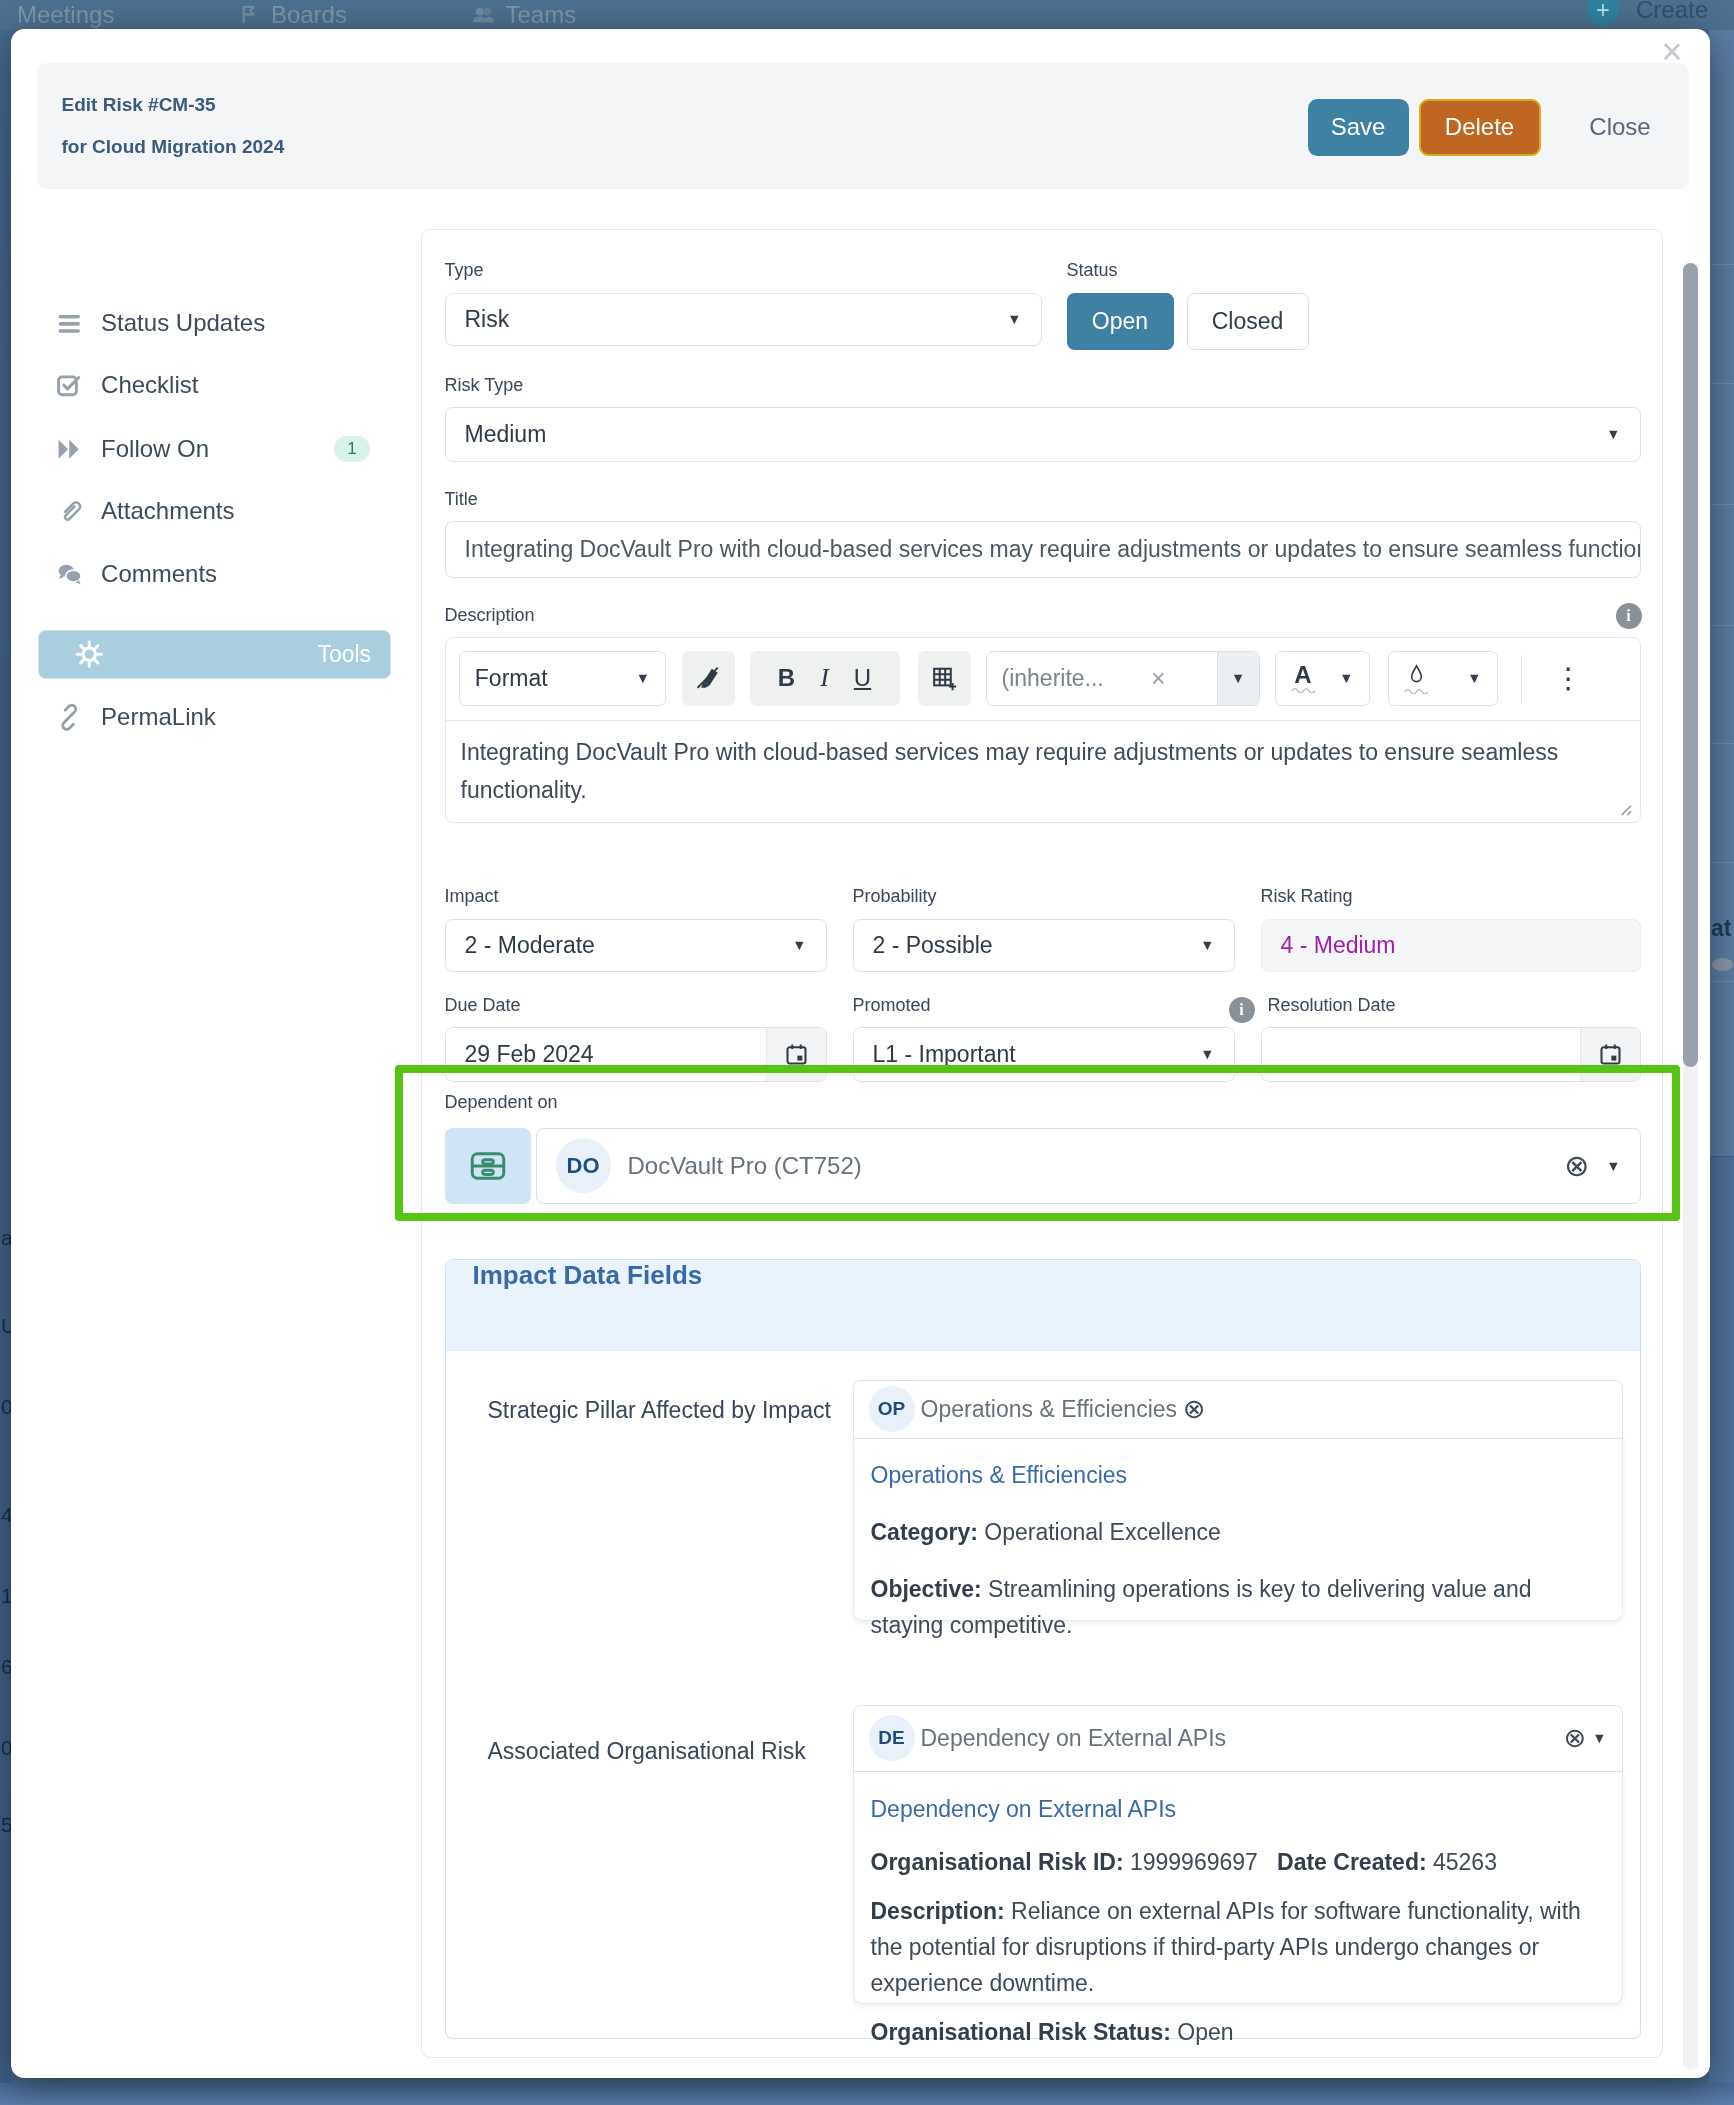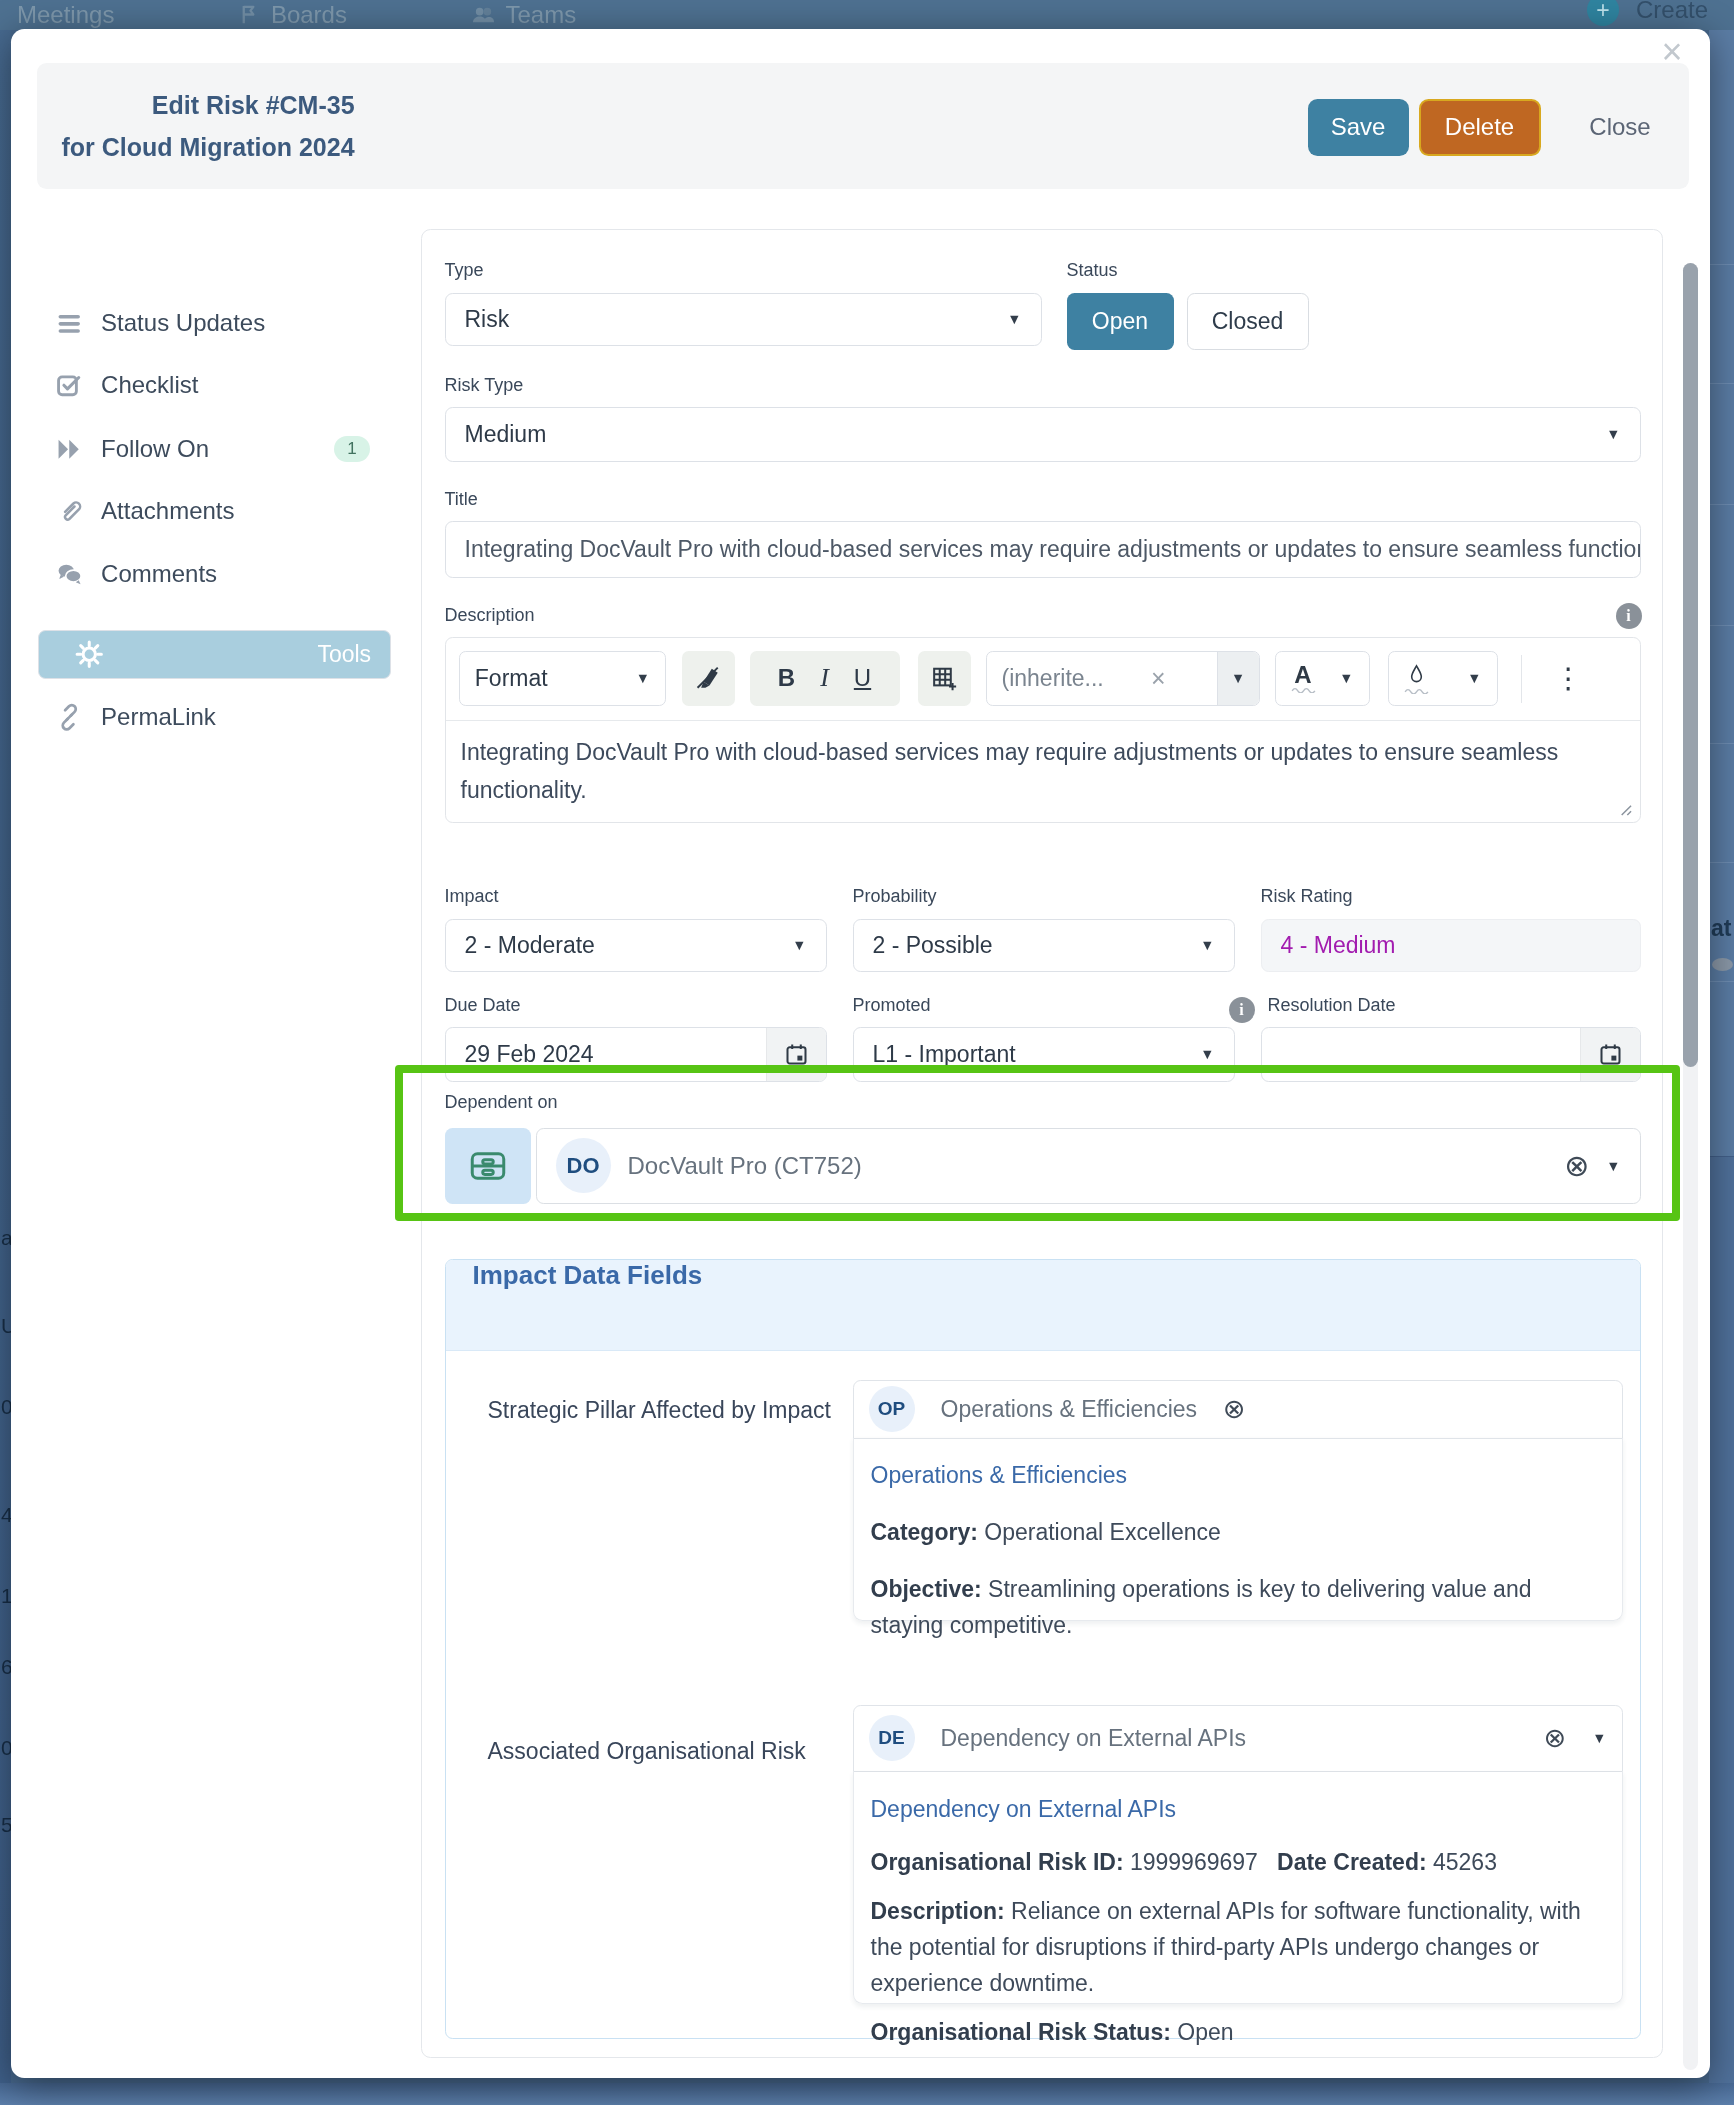--- a/index.html
+++ b/index.html
@@ -22,21 +22,21 @@
   .rightstrip{left:1709px;top:29.5px;width:26px;height:2053px;background:#5b7da5;overflow:hidden;}
   .rowline{position:absolute;left:0;width:26px;height:1.9px;background:#6e8db2;}
   .rs-dark{position:absolute;left:0;top:1126px;width:26px;height:928px;background:#50719b;border-top:1.9px solid #42608a;}
   .rs-text{position:absolute;left:1.9px;top:885px;color:#203c58;font-size:23px;font-weight:600;}
   .rs-dot{position:absolute;left:2.9px;top:928px;width:21px;height:13.3px;border-radius:50%;background:#8b99a9;}
   .bottombar{left:0;top:2083px;width:1735px;height:23px;background:linear-gradient(#486994,#5d80ac);}
   
   .modal{left:10.5px;top:28.5px;width:1699px;height:2049px;background:#ffffff;border-radius:13.3px;box-shadow:0 7.6px 38px rgba(0,0,0,.45);}
   .modal-x{left:1651px;top:5.7px;font-size:36px;color:#c2c8ce;line-height:1;cursor:pointer;}
   .mheader{left:26px;top:34px;width:1652px;height:126px;background:#f4f5f6;border-radius:9.5px;}
-  .mtitle{position:absolute;left:25px;top:21px;font-size:25px;font-weight:600;color:#3c5a7e;line-height:42px;text-align:right;}
+  .mtitle{position:absolute;left:25px;top:21px;font-size:19px;font-weight:600;color:#3c5a7e;line-height:42px;}
   .btn{display:flex;align-items:center;justify-content:center;font-size:24px;border-radius:9.5px;cursor:pointer;box-sizing:border-box;}
   .btn-save{left:1271px;top:36px;width:101px;height:57px;background:#3e81a2;color:#fff;}
   .btn-delete{left:1382px;top:36px;width:122px;height:57px;background:#bf6722;border:2.4px solid #d8a81f;color:#fff;}
   .btn-close{left:1531px;top:36px;width:105px;height:57px;color:#5b6575;background:transparent;}
   
   .side-item{display:flex;align-items:center;height:49px;width:353px;left:27.6px;color:#3d4b5c;font-size:24px;font-weight:500;cursor:pointer;border-radius:9.5px;}
   .side-item .ic{width:63px;display:flex;justify-content:center;align-items:center;}
   .side-item.sel{background:#a9cede;color:#ffffff;}
   .badge{position:absolute;right:21px;background:#d8f3e7;color:#41725f;font-size:17px;border-radius:13.3px;padding:2.9px 13.3px;}
   
@@ -72,21 +72,21 @@
   .depfield{position:absolute;left:114px;top:898px;width:1105px;height:76px;border:1.4px solid #dbdfe4;border-radius:7.6px;box-sizing:border-box;display:flex;align-items:center;padding:0 19px;gap:17px;}
   .chip{min-width:55px;height:55px;border-radius:50%;background:#e8f0fa;color:#1f4d7f;font-weight:700;font-size:22px;display:flex;align-items:center;justify-content:center;}
   .chip.sm{min-width:46px;height:46px;font-size:19px;}
   .chiptext{font-size:24px;color:#67727e;}
   .clearx{font-size:30px;color:#3f4a57;cursor:pointer;line-height:1;}
   .spacer{flex:1;}
   
   .section{position:absolute;left:23px;top:1029px;width:1196px;height:780px;border:1.4px solid #c9e1f3;border-radius:7.6px;box-sizing:border-box;}
   .sec-head{position:absolute;left:0;top:0;width:100%;height:91px;background:#e9f3fd;border-bottom:1.4px solid #d9e9f7;border-radius:6.7px 6.7px 0 0;box-sizing:border-box;display:flex;padding-left:27px;font-size:26px;font-weight:600;color:#3a69a8;}
   .field-label{position:absolute;left:27px;font-size:23px;font-weight:500;color:#39465a;line-height:31px;width:371px;margin-left:15px;}
-  .chipbox{position:absolute;left:407px;width:770px;border:1.4px solid #e0e4e9;border-radius:7.6px 7.6px 0 0;box-sizing:border-box;background:#fff;display:flex;align-items:center;padding:0 15px;gap:26px;}
+  .chipbox{position:absolute;left:407px;width:770px;border:1.4px solid #e0e4e9;border-radius:7.6px 7.6px 0 0;box-sizing:border-box;background:#fff;display:flex;align-items:center;padding:0 15px;gap:6px;}
   .dcard{position:absolute;left:407px;width:770px;border:1.4px solid #e7eaee;border-top:none;border-radius:0 0 9.5px 9.5px;box-shadow:0 2.9px 5.7px rgba(40,60,80,.08);box-sizing:border-box;padding:19px 17px 0 17px;font-size:23px;color:#3e4a5a;}
   .dcard .blue{color:#3a69a8;font-weight:500;}
   .dcard .row{margin-bottom:21px;line-height:36px;}
   .b{font-weight:700;color:#323e4d;}
   
   .sb-track{left:1672px;top:234px;width:15px;height:1807px;background:#f1f2f4;border-radius:7.6px;}
   .sb-thumb{left:1672px;top:234px;width:15px;height:804px;background:#99a2ac;border-radius:7.6px;cursor:grab;}
   svg{display:block;}
 </style>
 </head>

